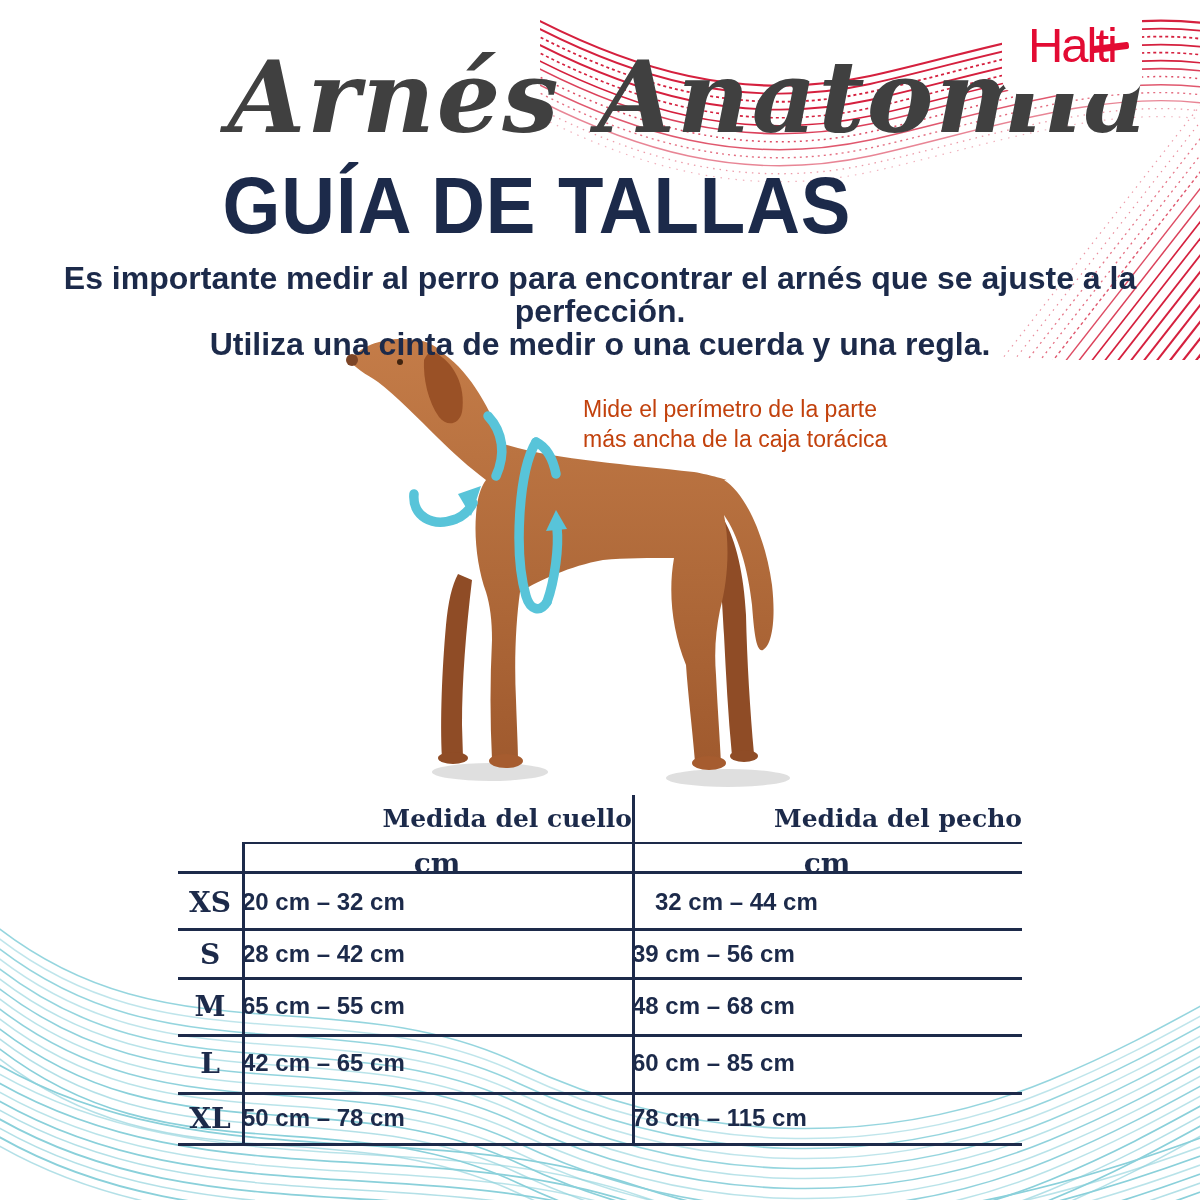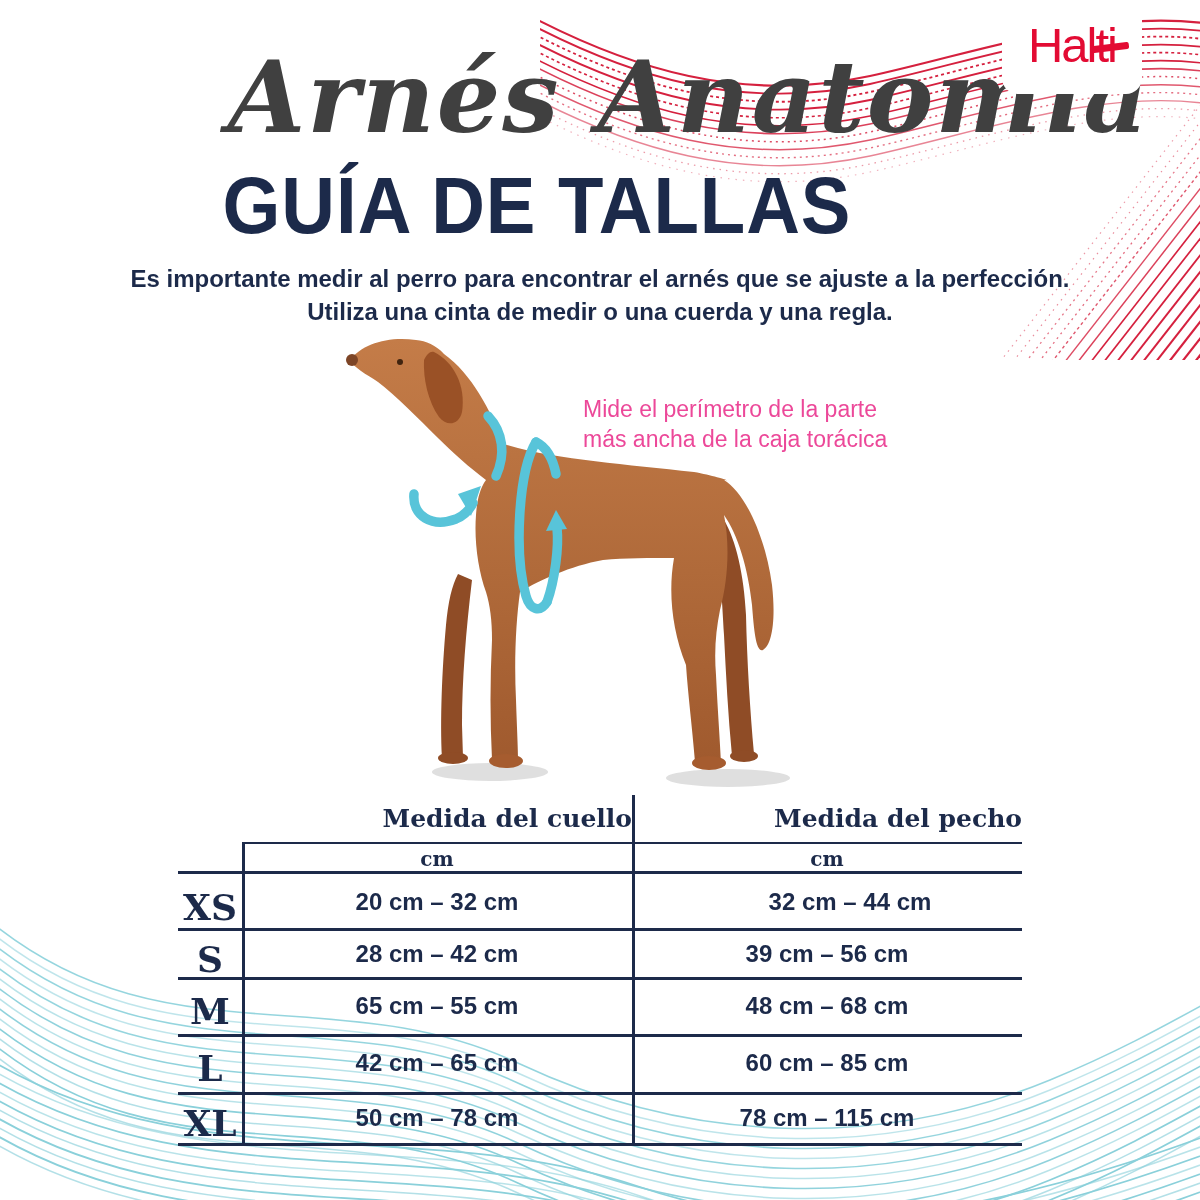--- a/index.html
+++ b/index.html
@@ -19,39 +19,39 @@
                      background:#e30b33;transform:rotate(-7deg);border-radius:2px;}
 
   
   .script-title{position:absolute;left:0;top:40px;width:1150px;text-align:right;z-index:2;
                 font-family:"DejaVu Serif",serif;font-style:italic;font-weight:bold;
                 font-size:100px;line-height:1.15;color:#404040;letter-spacing:2px;}
   .main-title{position:absolute;left:0;top:166px;width:1074px;text-align:center;z-index:2;
               font-size:80px;font-weight:bold;letter-spacing:1px;color:#1c2a4a;
               transform:scaleX(.93);transform-origin:center;line-height:1.0;}
   .intro{position:absolute;left:0;top:262px;width:1200px;text-align:center;z-index:2;
-         font-size:24px;font-weight:bold;line-height:33px;}
-
-  
-  .note{position:absolute;z-index:2;font-size:23px;line-height:30px;color:#ec4899;}
+         font-size:32px;font-weight:bold;line-height:33px;}
+
+  
+  .note{position:absolute;z-index:2;font-size:23px;line-height:30px;color:#c2410c;}
   .note-chest{left:583px;top:394px;text-align:left;width:320px;}
   .note-neck{left:178px;top:514px;width:262px;text-align:center;}
 
   .dog-wrap{position:absolute;left:320px;top:330px;z-index:1;}
 
   
   .tbl{position:absolute;z-index:2;background:transparent;}
   .line{position:absolute;background:#1d2a4a;z-index:2;}
   .th{position:absolute;z-index:2;text-align:right;font-family:"DejaVu Serif",serif;
       font-weight:bold;font-size:25px;color:#1c2a4a;}
   .unit{position:absolute;z-index:2;text-align:center;font-family:"DejaVu Serif",serif;
-        font-weight:bold;font-size:20px;color:#1c2a4a;}
+        font-weight:bold;font-size:28px;color:#1c2a4a;}
   .size-label{position:absolute;left:178px;width:64px;z-index:2;text-align:center;
-              font-family:"DejaVu Serif",serif;font-weight:bold;font-size:36px;color:#1c2a4a;}
-  .val{position:absolute;width:390px;z-index:2;text-align:center;font-size:24px;
+              font-family:"DejaVu Serif",serif;font-weight:bold;font-size:28px;color:#1c2a4a;}
+  .val{position:absolute;width:390px;z-index:2;font-size:24px;
        font-weight:bold;color:#1c2a4a;}
 </style>
 </head>
 <body>
 
 <div class="canvas">
 
   <svg class="waves-top-right" width="660" height="360" viewBox="0 0 660 360">
     <defs>
       <path id="rw" d="M-10,16 C90,68 200,104 330,76 C440,52 560,8 670,24" fill="none"></path>

